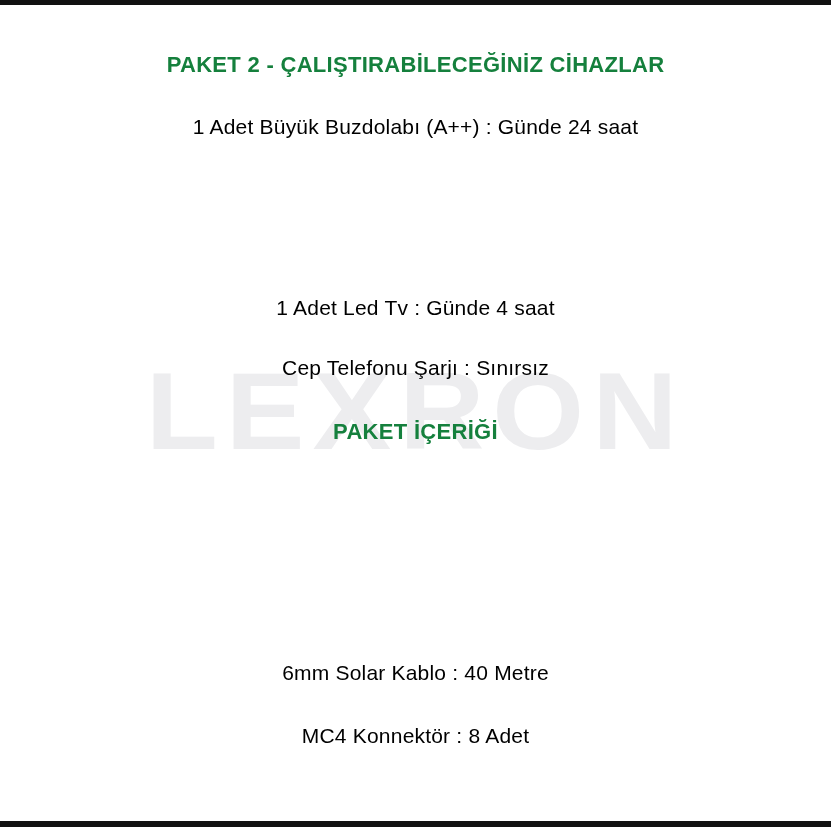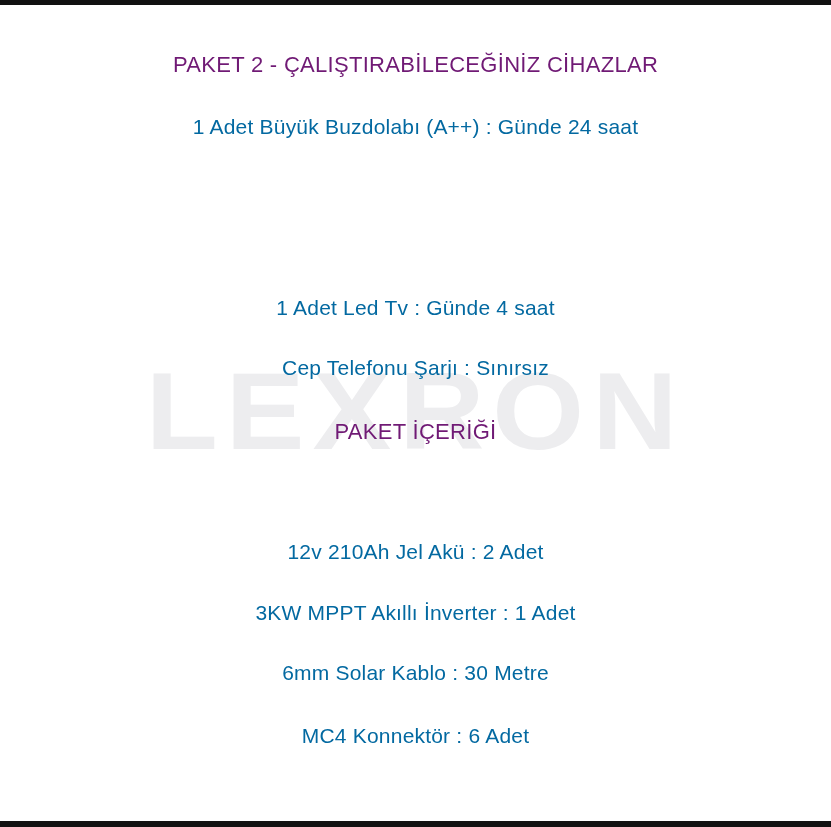--- a/index.html
+++ b/index.html
@@ -46,28 +46,28 @@
     position: absolute;
     left: 0;
     width: 100%;
     text-align: center;
     line-height: 30px;
     z-index: 1;
     white-space: nowrap;
   }
   .heading {
     font-size: 22px;
-    font-weight: 400;
-    color: #701a75;
+    font-weight: 700;
+    color: #15803d;
     letter-spacing: 0.3px;
   }
   .body-line {
     font-size: 21px;
     font-weight: 400;
-    color: #0369a1;
+    color: #000000;
     letter-spacing: 0.2px;
   }
 </style>
 </head>
 <body>
 
 <div class="canvas">
 
   <div class="edge-bar top"></div>
 
@@ -79,23 +79,21 @@
 
 
 
   <div class="line body-line" style="top:293px">1 Adet Led Tv : Günde 4 saat</div>
 
   <div class="line heading" style="top:417px">PAKET İÇERİĞİ</div>
 
   <div class="line body-line" style="top:353px">Cep Telefonu Şarjı : Sınırsız</div>
 
 
-  <div class="line body-line" style="top:537px">12v 210Ah Jel Akü : 2 Adet</div>
 
-  <div class="line body-line" style="top:598px">3KW MPPT Akıllı İnverter : 1 Adet</div>
 
-  <div class="line body-line" style="top:658px">6mm Solar Kablo : 30 Metre</div>
+  <div class="line body-line" style="top:658px">6mm Solar Kablo : 40 Metre</div>
 
-  <div class="line body-line" style="top:721px">MC4 Konnektör : 6 Adet</div>
+  <div class="line body-line" style="top:721px">MC4 Konnektör : 8 Adet</div>
 
   <div class="edge-bar bottom"></div>
 
 </div>
 
 </body></html>

